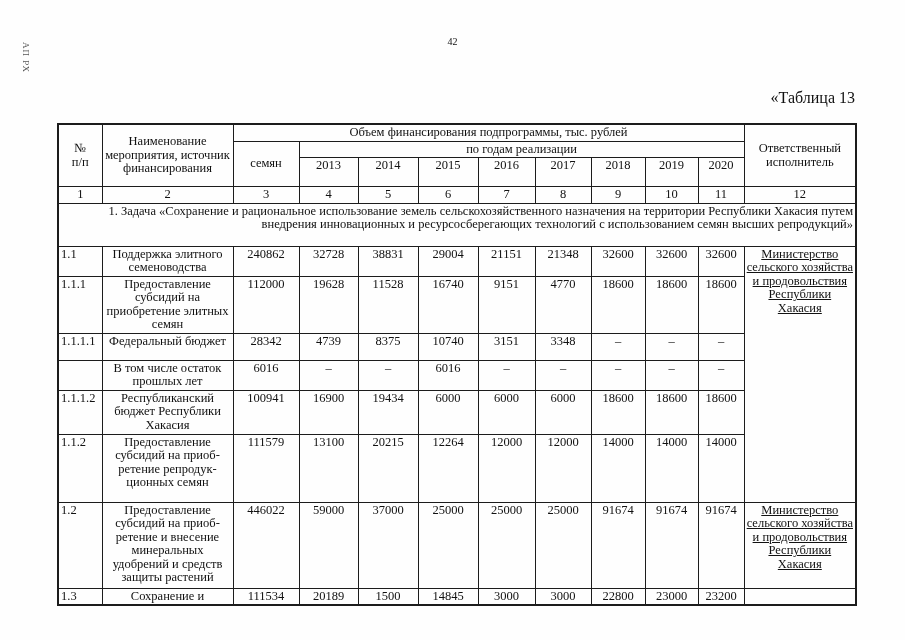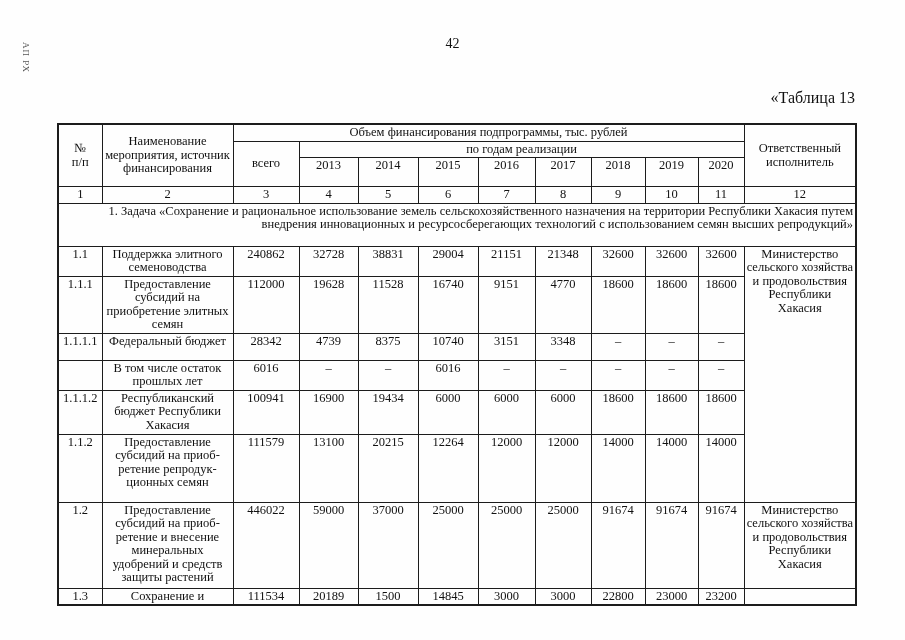--- a/index.html
+++ b/index.html
@@ -8,45 +8,45 @@
     background:#fefefe;color:#111;
     font-family:"Liberation Serif","DejaVu Serif",serif;
   }
   .side-label{
     position:absolute;left:31px;top:42px;
     transform:rotate(90deg);transform-origin:0 0;
     font-size:9px;letter-spacing:1px;color:#555;white-space:nowrap;
   }
   .page-number{
     position:absolute;top:36px;left:0;width:905px;
-    text-align:center;font-size:14px;
+    text-align:center;font-size:10px;
   }
   .table-caption{
     position:absolute;top:89px;left:57px;width:798px;
     text-align:right;font-size:16px;
   }
   table.doc-table{
     position:absolute;left:57px;top:123px;width:798px;
     border-collapse:collapse;table-layout:fixed;
     font-size:12.5px;line-height:13.5px;
   }
   table.doc-table td,table.doc-table th{
     border:1px solid #1c1c1c;
     padding:1px 2px;
     font-weight:normal;
     overflow:hidden;
   }
   table.doc-table{border:2px solid #1c1c1c;}
   th.hd{text-align:center;vertical-align:middle;}
   th.hd-year{text-align:center;vertical-align:top;padding-top:2px;}
   td.idx{text-align:center;vertical-align:top;}
-  td.c-num{text-align:center;vertical-align:top;}
+  td.c-num{text-align:left;vertical-align:top;}
   td.c-name{text-align:center;vertical-align:top;padding:1px 3px;}
   td.c-val{text-align:center;vertical-align:top;}
-  td.c-exec{text-align:center;vertical-align:top;padding:1px 2px;}
+  td.c-exec{text-align:center;vertical-align:top;padding:1px 2px;text-decoration:underline;}
   td.c-task{text-align:right;vertical-align:top;padding:2px 4px;}
   .prewrap{white-space:pre-line;}
 </style>
 </head>
 <body>
 
 <div class="side-label">АП РХ</div>
 <div class="page-number">42</div>
 <div class="table-caption">«Таблица 13</div>
 
@@ -67,21 +67,21 @@
   </colgroup>
   <tbody>
     <tr style="height:16px">
       <th class="hd prewrap" rowspan="3">№
 п/п</th>
       <th class="hd" rowspan="3">Наименование мероприятия, источник финансирования</th>
       <th class="hd" colspan="9">Объем финансирования подпрограммы, тыс. рублей</th>
       <th class="hd" rowspan="3">Ответственный исполнитель</th>
     </tr>
     <tr style="height:14px">
-      <th class="hd" rowspan="2">всего</th>
+      <th class="hd" rowspan="2">семян</th>
       <th class="hd" colspan="8">по годам реализации</th>
     </tr>
     <tr style="height:29px">
       <th class="hd-year">2013</th>
       <th class="hd-year">2014</th>
       <th class="hd-year">2015</th>
       <th class="hd-year">2016</th>
       <th class="hd-year">2017</th>
       <th class="hd-year">2018</th>
       <th class="hd-year">2019</th>

